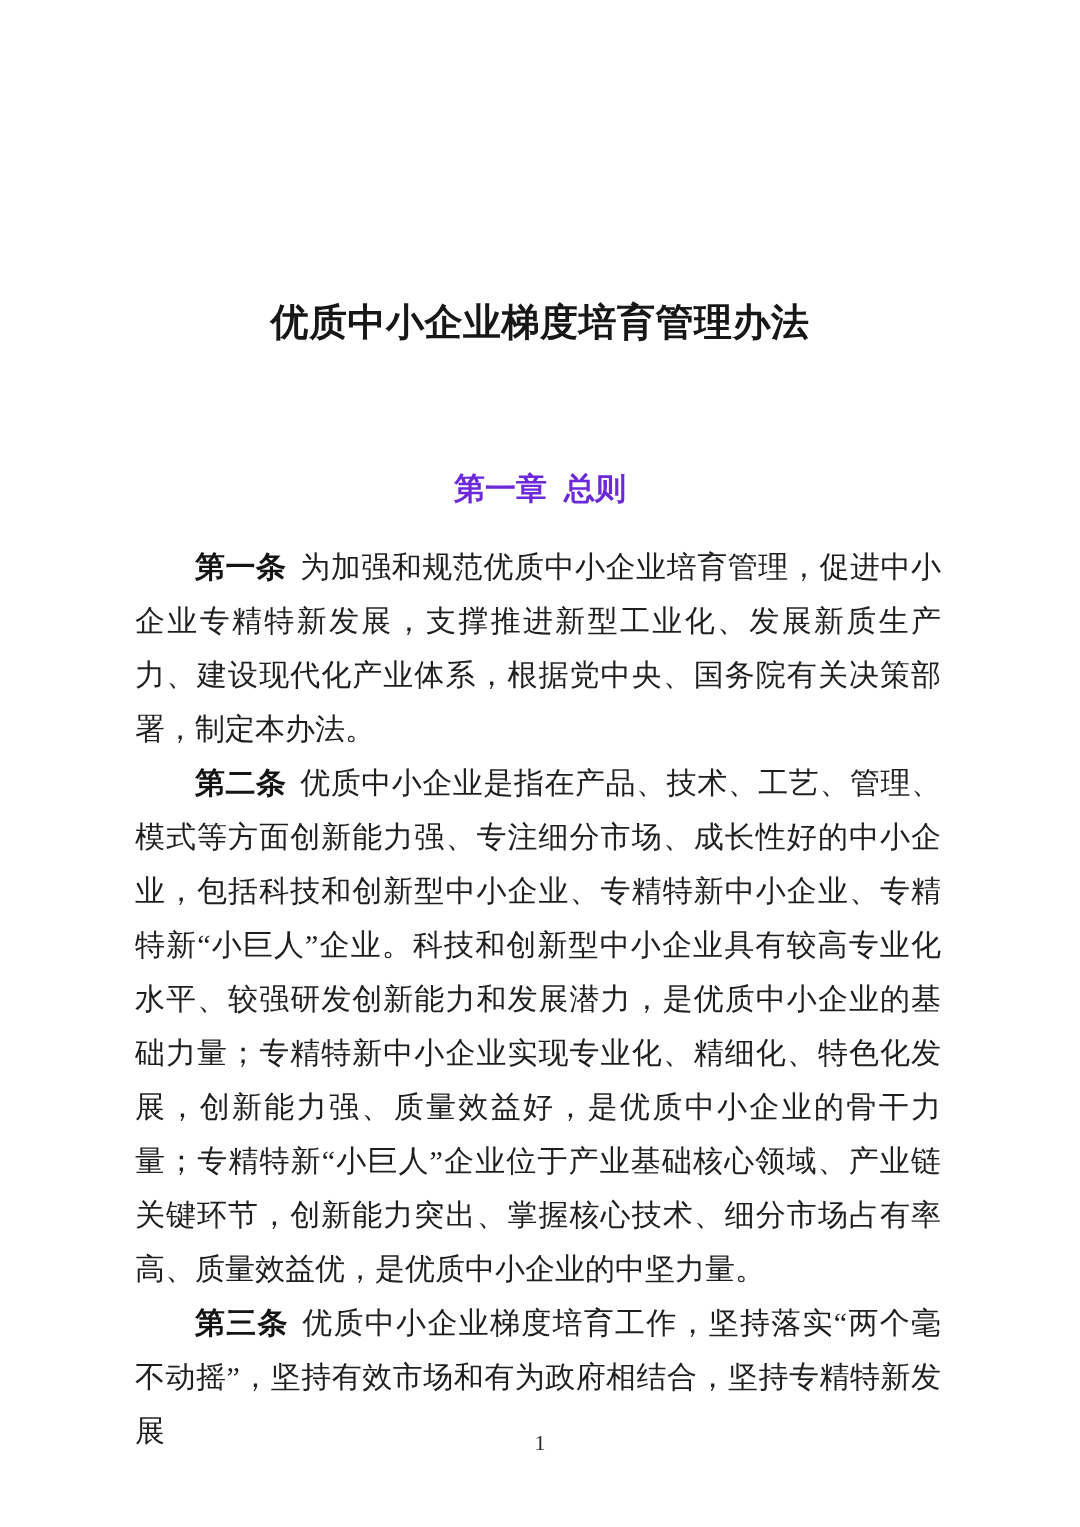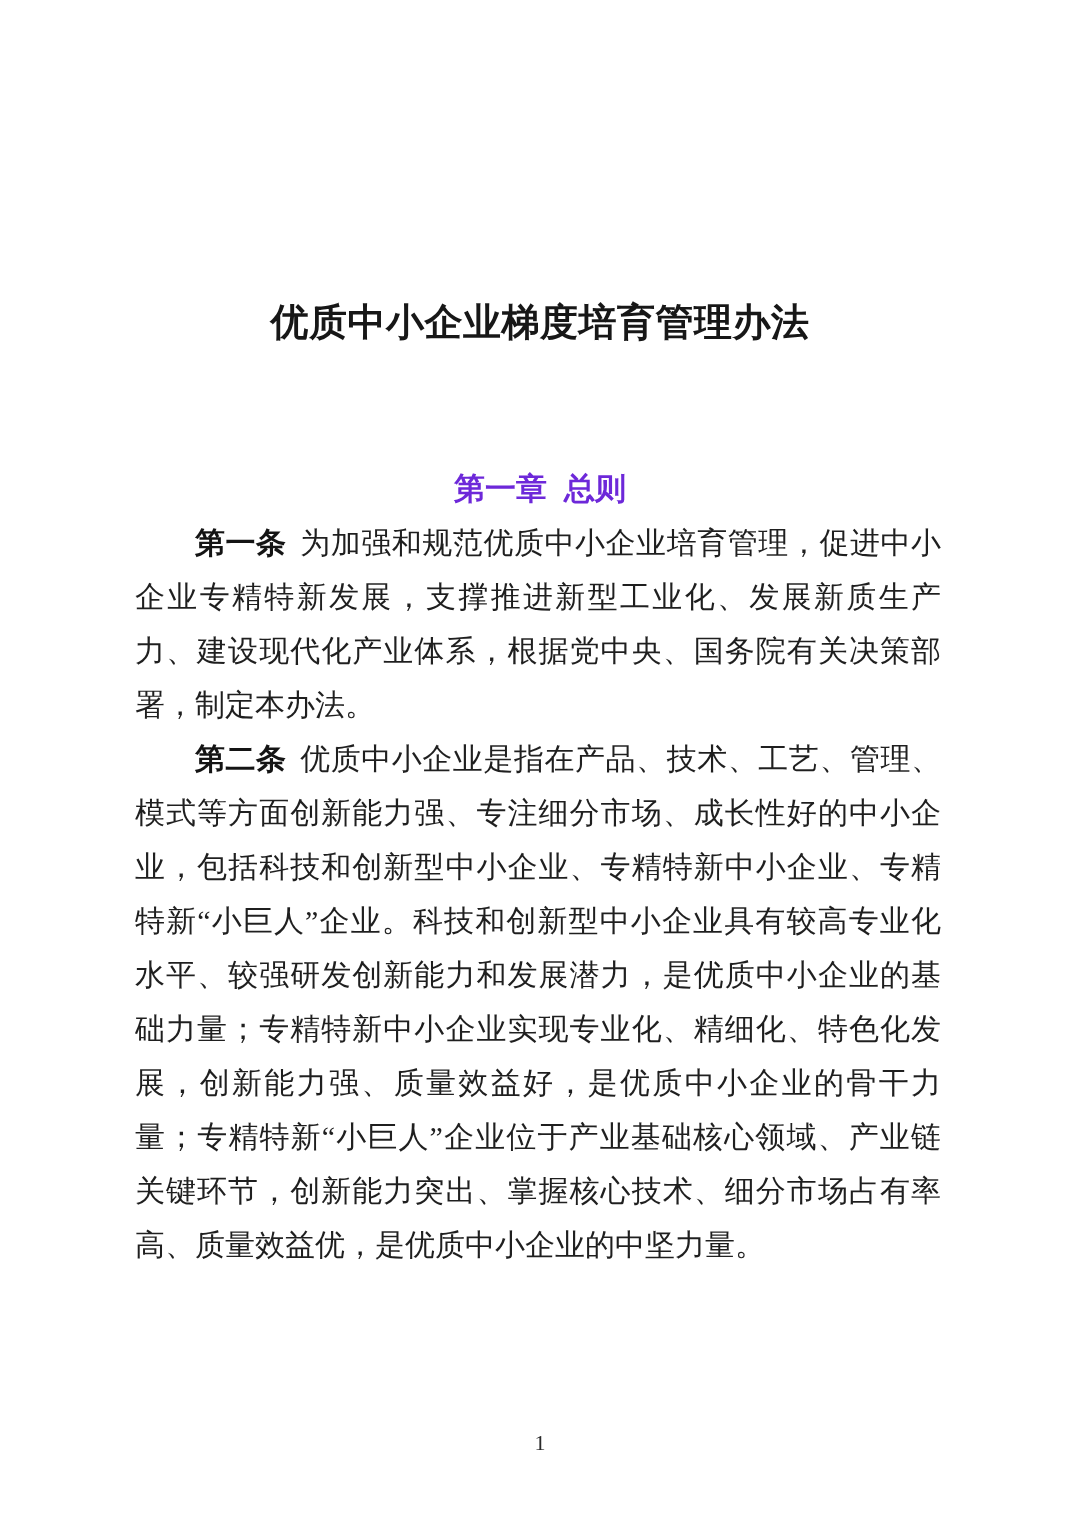--- a/index.html
+++ b/index.html
@@ -39,21 +39,21 @@
     font-weight: bold;
     font-size: 31px;
     line-height: 38px;
     color: #6d28d9;
   }
   .chapter-heading .chapter-number {
     margin-right: 0.55em;
   }
   .doc-body {
     position: absolute;
-    top: 516px;
+    top: 540px;
     left: 135px;
     width: 806px;
     font-size: 30px;
     line-height: 54px;
     text-align: justify;
     text-justify: inter-character;
     color: #1f1f1f;
   }
   .article {
     margin: 0;
@@ -87,17 +87,18 @@
 
   <div class="chapter-heading">
     <span class="chapter-number">第一章</span><span>总则</span>
   </div>
 
   <div class="doc-body">
     <p class="article"><span class="article-label">第一条</span><span class="article-text">为加强和规范优质中小企业培育管理，促进中小企业专精特新发展，支撑推进新型工业化、发展新质生产力、建设现代化产业体系，根据党中央、国务院有关决策部署，制定本办法。</span></p>
 
     <p class="article"><span class="article-label">第二条</span><span class="article-text">优质中小企业是指在产品、技术、工艺、管理、模式等方面创新能力强、专注细分市场、成长性好的中小企业，包括科技和创新型中小企业、专精特新中小企业、专精特新“小巨人”企业。科技和创新型中小企业具有较高专业化水平、较强研发创新能力和发展潜力，是优质中小企业的基础力量；专精特新中小企业实现专业化、精细化、特色化发展，创新能力强、质量效益好，是优质中小企业的骨干力量；专精特新“小巨人”企业位于产业基础核心领域、产业链关键环节，创新能力突出、掌握核心技术、细分市场占有率高、质量效益优，是优质中小企业的中坚力量。</span></p>
 
+    <p class="article"><span class="article-label">第三条</span><span class="article-text">优质中小企业梯度培育工作，坚持落实“两个毫不动摇”，坚持有效市场和有为政府相结合，坚持专精特新发展</span></p>
   </div>
 
   <div class="page-number">1</div>
 
 </div>
 
 </body></html>

